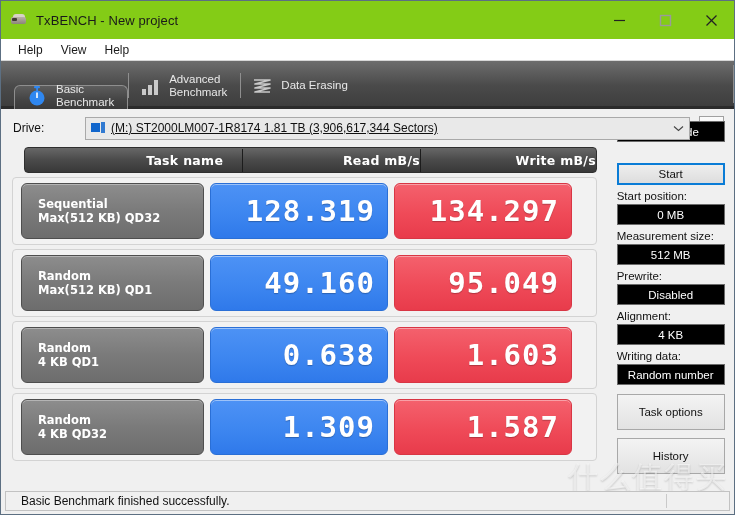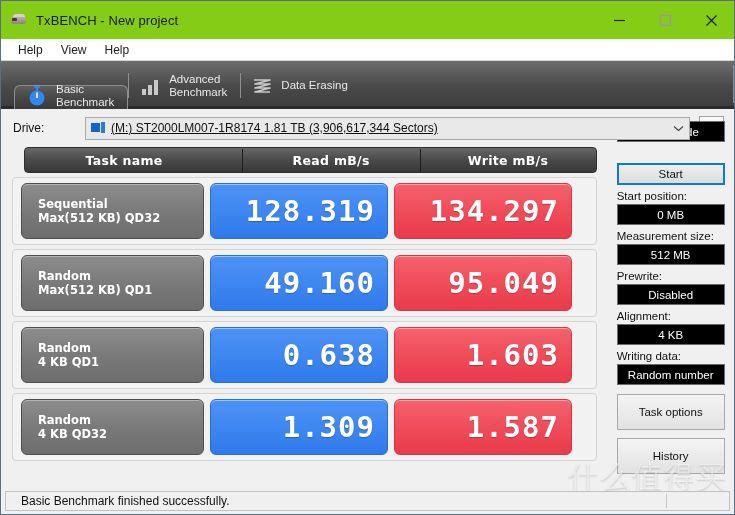--- a/index.html
+++ b/index.html
@@ -172,21 +172,21 @@
     height: 26px;
     margin: 0 0 4px 12px;
     width: 573px;
     background: linear-gradient(#676767, #4a4a4a 50%, #383838);
     border-radius: 4px;
     border: 1px solid #2f2f2f;
     display: flex; align-items: center;
     color: #fff;
   }
   .hcell {
-    font-size: 12.5px; font-weight: bold; text-align: center;
+    font-size: 12.5px; font-weight: bold; text-align: right;
     position: relative;
     font-family: "DejaVu Sans", sans-serif;
     letter-spacing: .3px;
   }
   .hcell.task { width: 205px; }
   .hcell.read { width: 184px; margin-left: 19px; }
   .hcell.write { width: 182px; }
   .hcell.read::before, .hcell.write::before {
     content: ""; position: absolute; left: 0; top: -4px; bottom: -4px;
     width: 1px; background: #1c1c1c;

